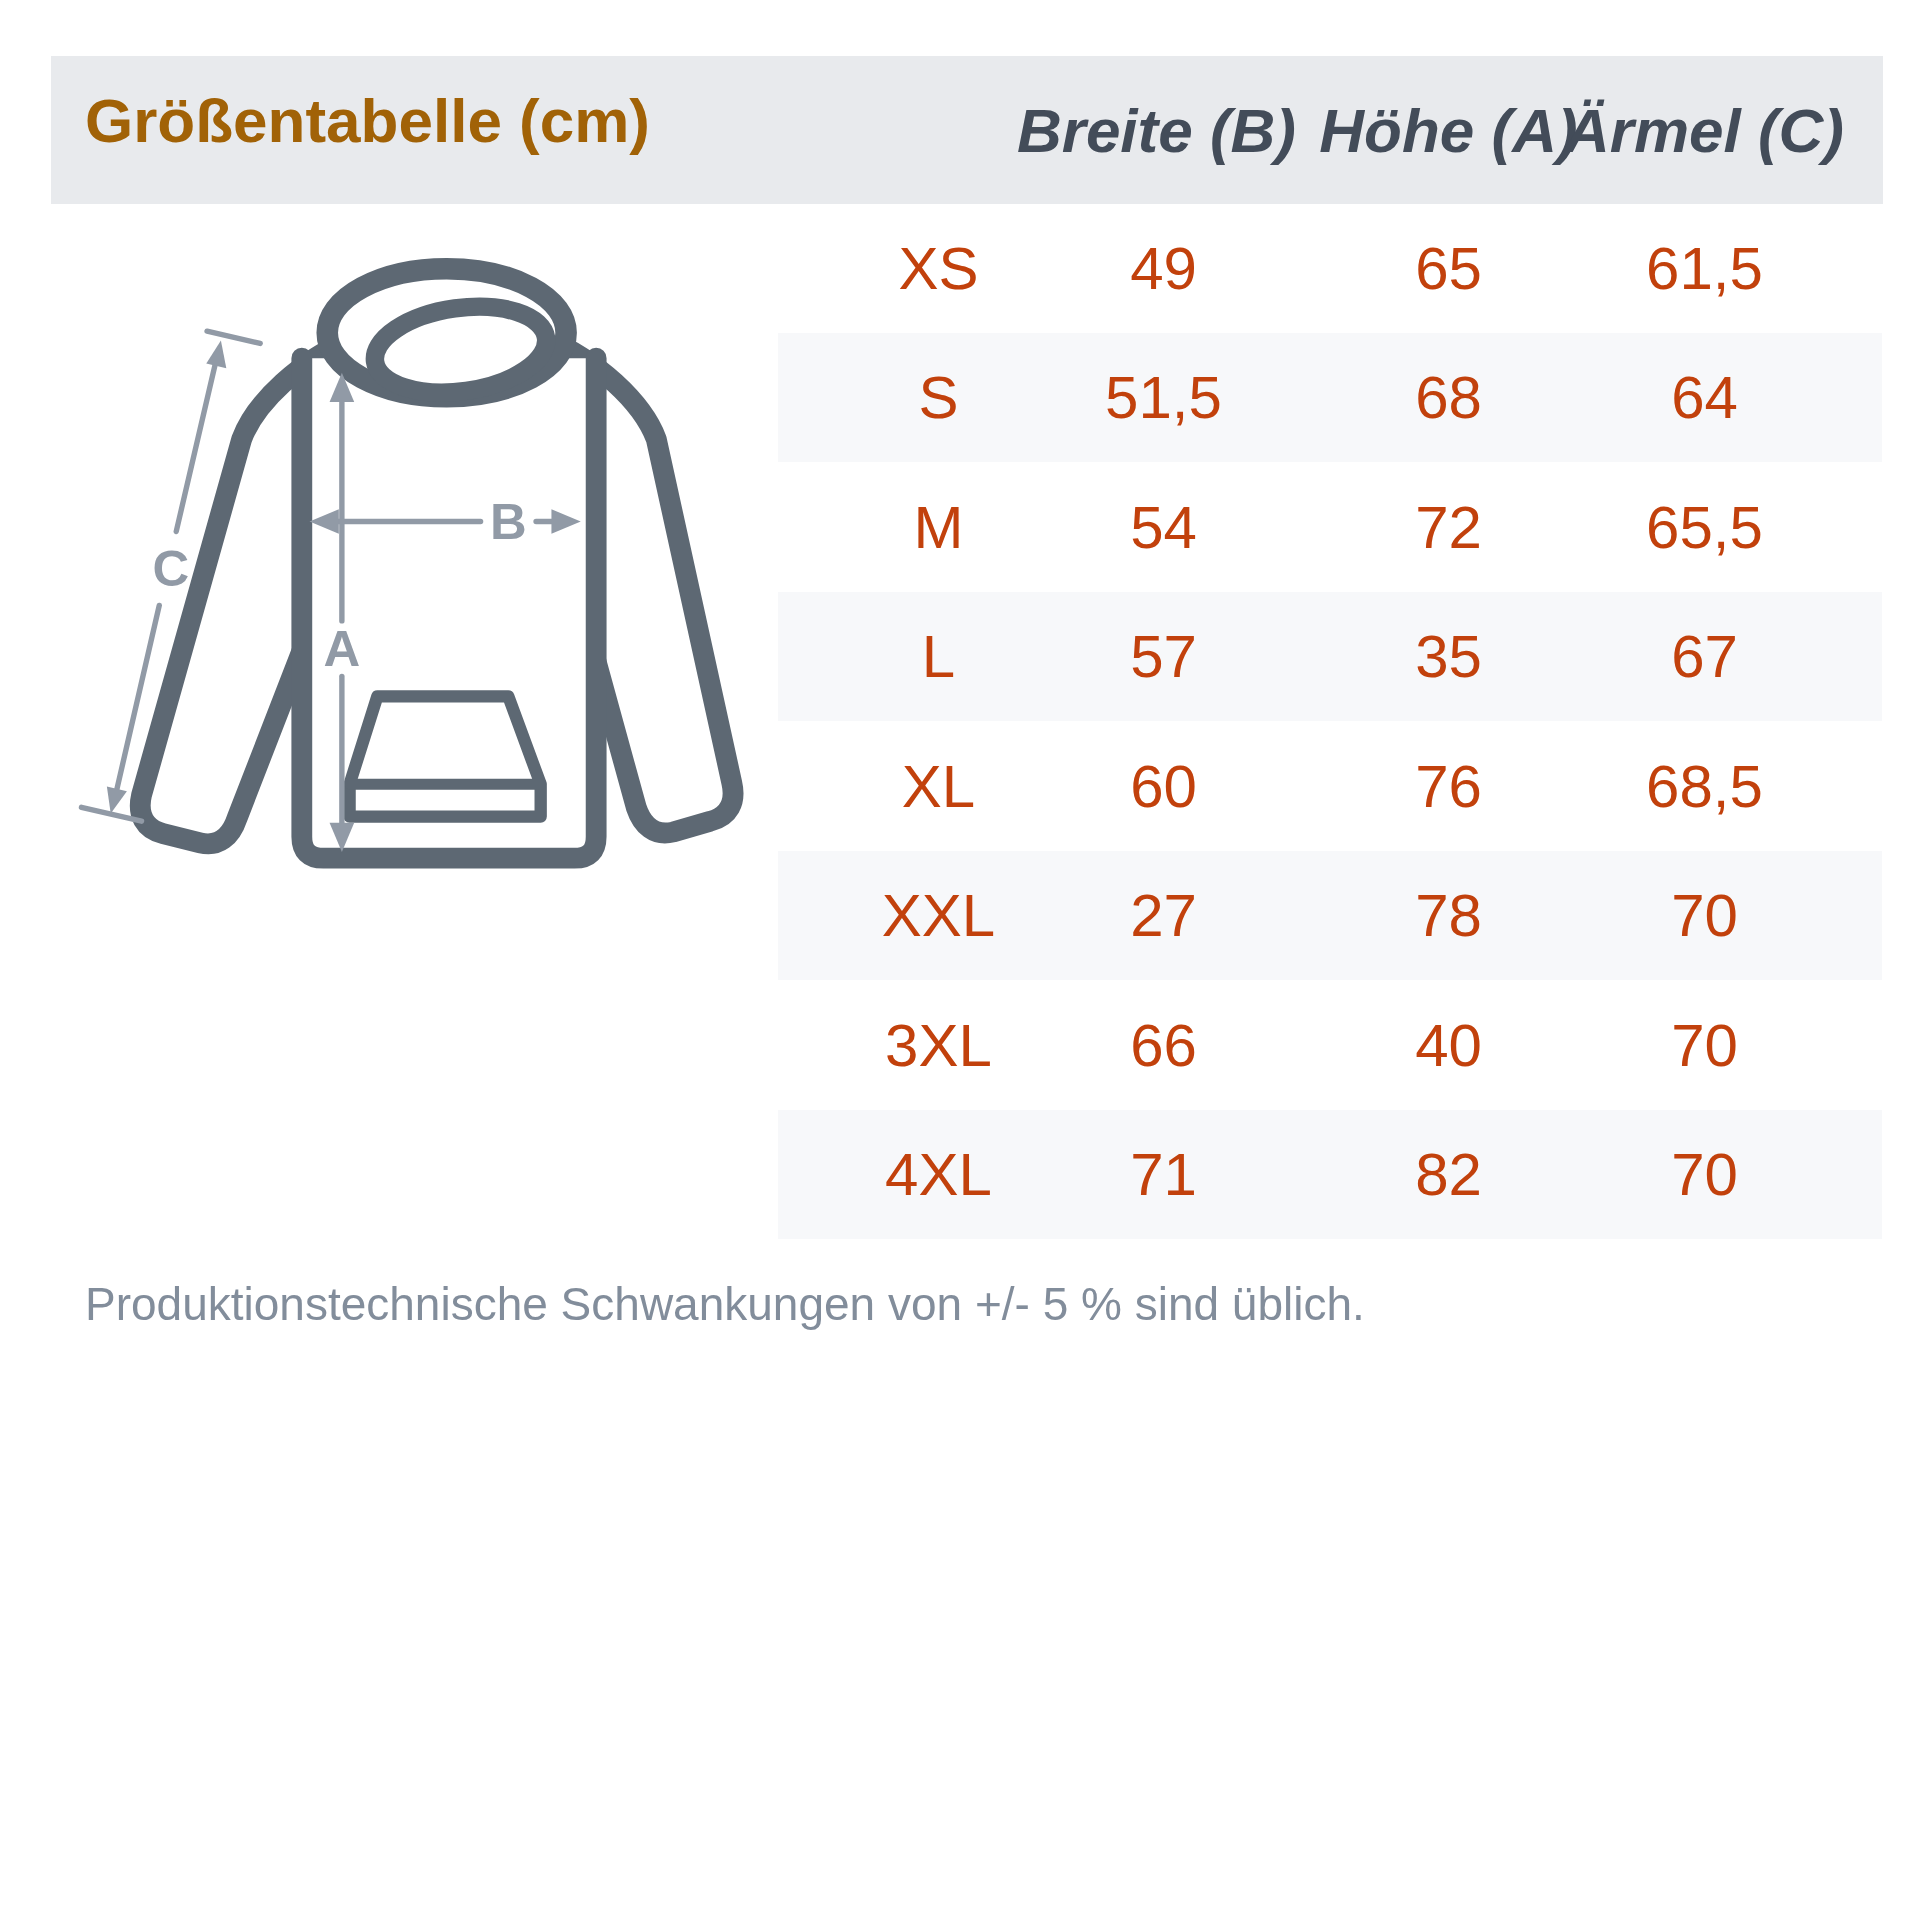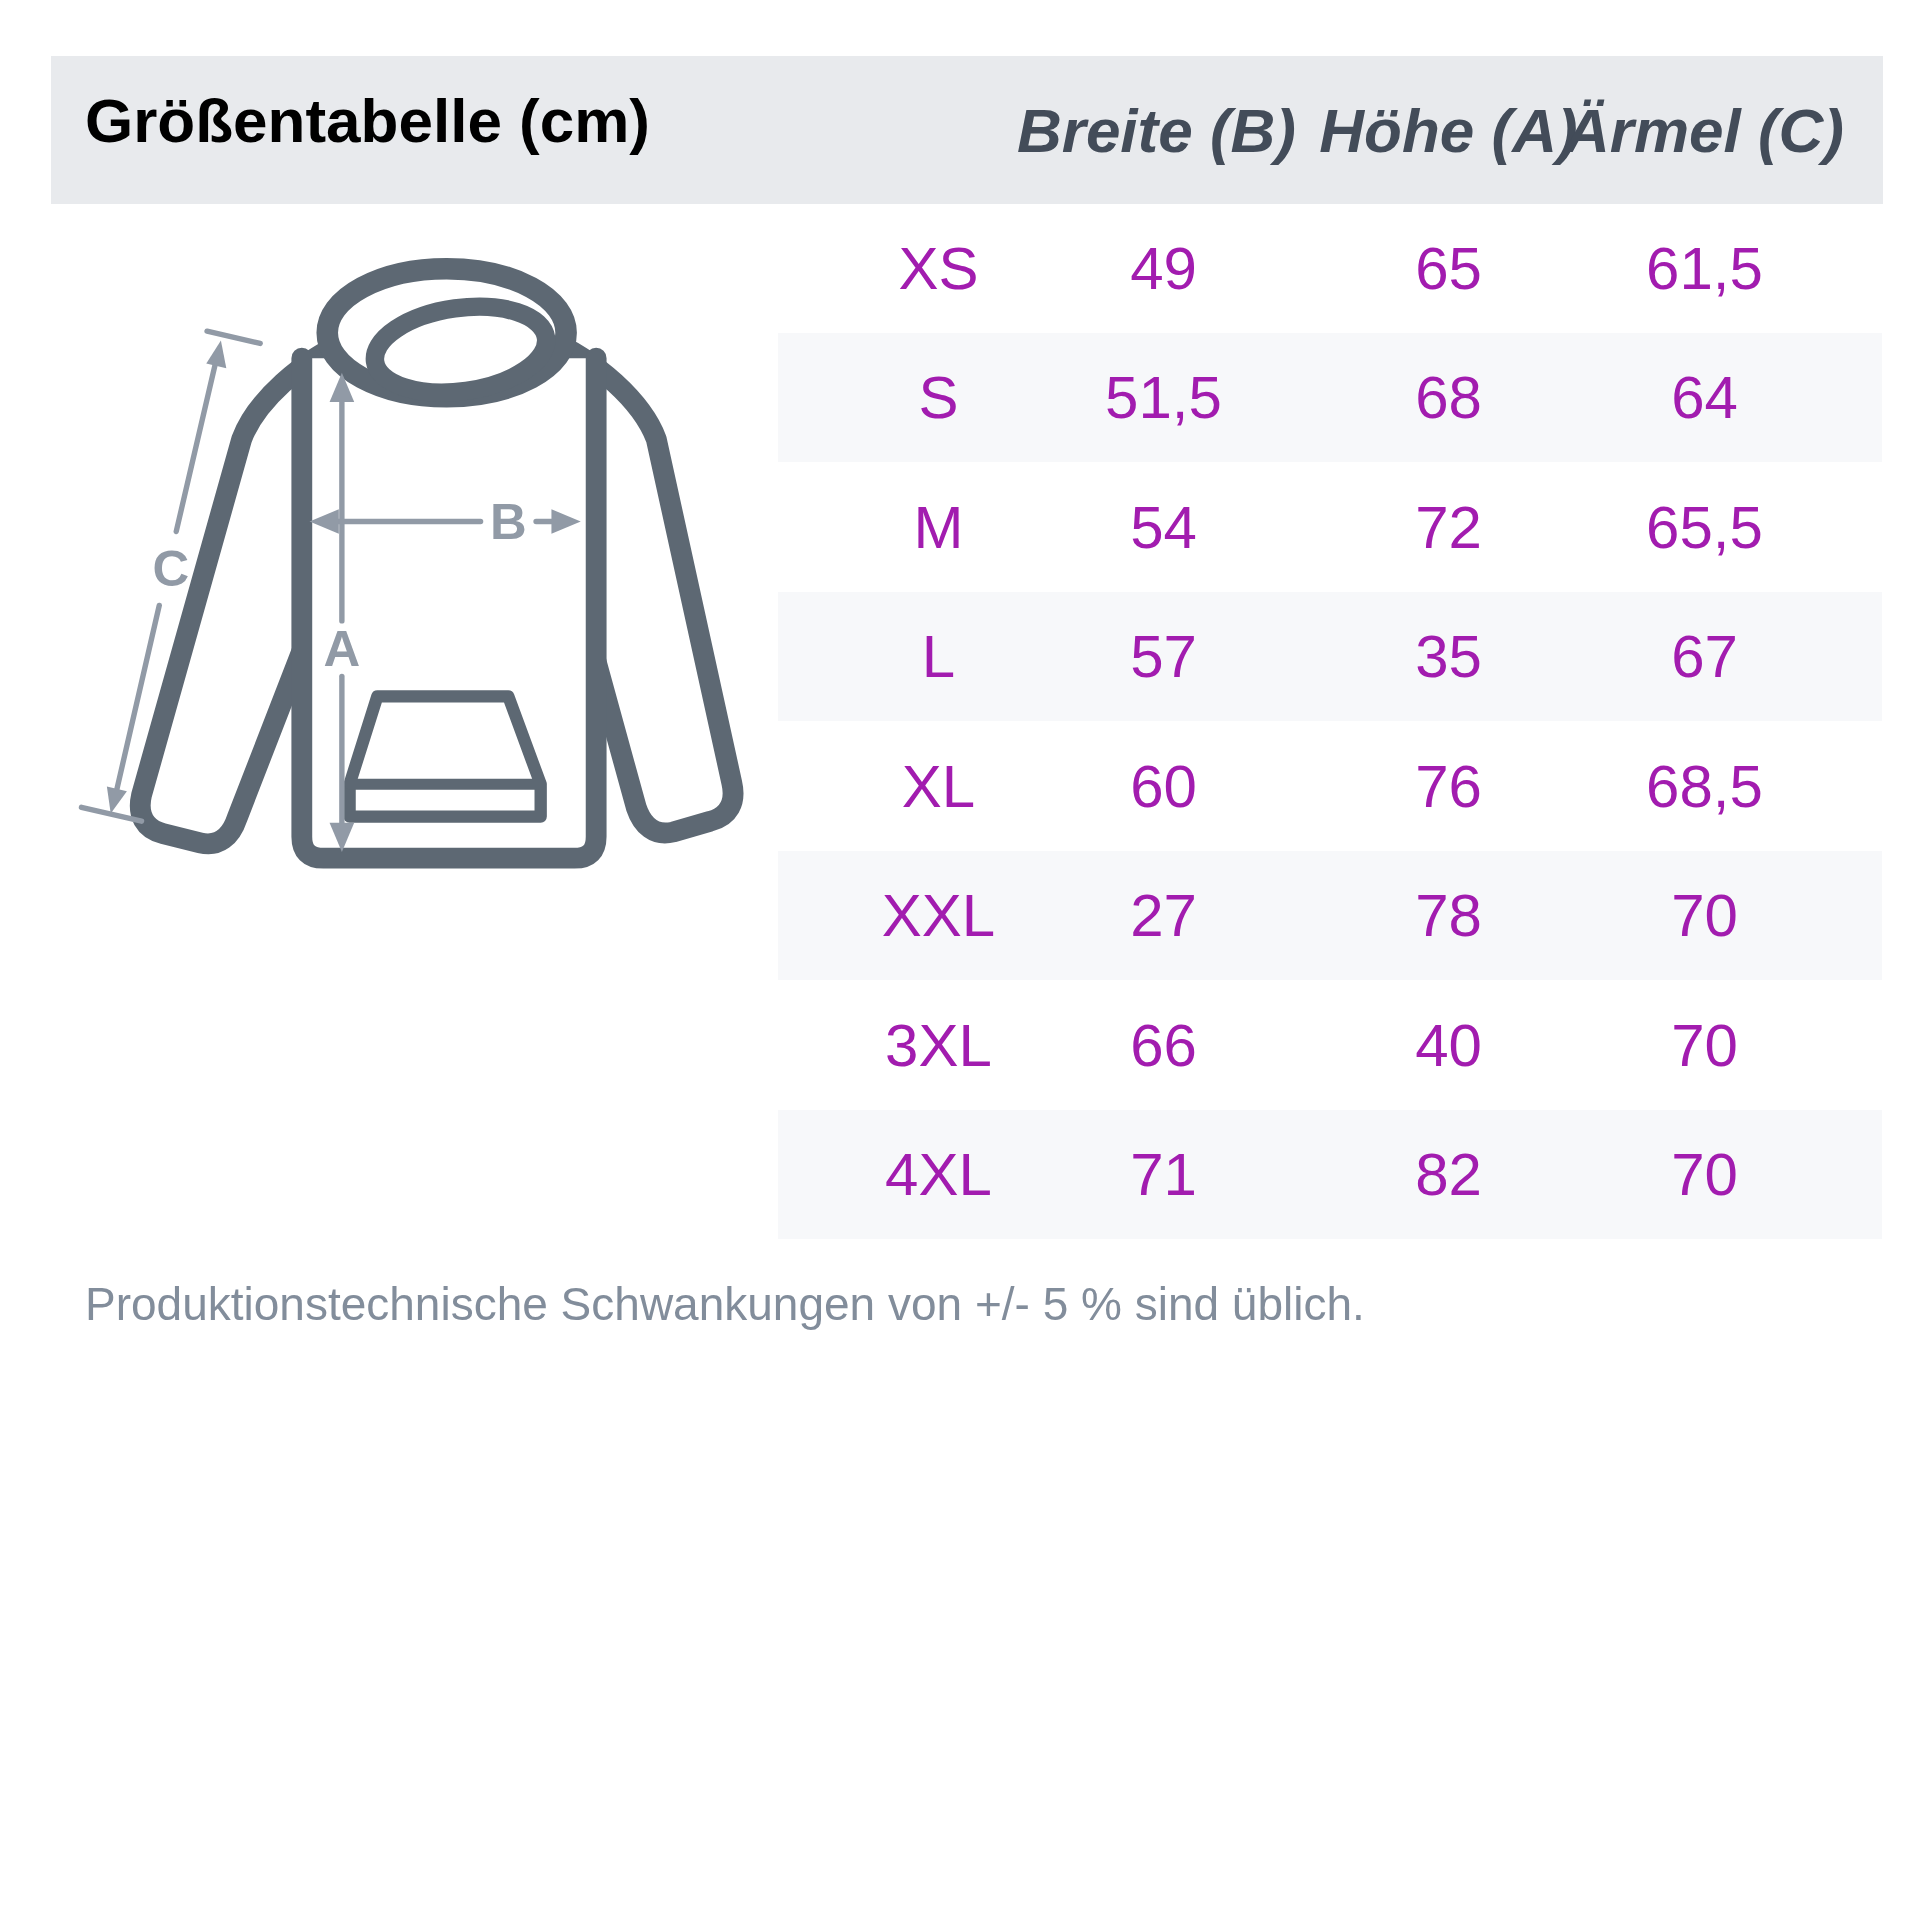--- a/index.html
+++ b/index.html
@@ -11,41 +11,41 @@
     overflow:hidden;
   }
   
   .header-bar{
     position:absolute;left:51px;top:56px;width:1832px;height:148px;
     background:#e8eaed;
   }
   .page-title{
     position:absolute;left:34px;top:0;height:128px;
     display:flex;align-items:center;
-    font-size:62px;font-weight:bold;color:#000000;white-space:nowrap;
+    font-size:62px;font-weight:bold;color:#a16207;white-space:nowrap;
   }
   .head-col{
     position:absolute;top:0;height:148px;width:293px;
     display:flex;align-items:center;justify-content:center;
     font-size:62px;font-weight:bold;color:#434c59;white-space:nowrap;font-style:italic;
   }
   
   .colpos-b{left:959px;}      
   .colpos-a{left:1251px;}      
   .colpos-c{left:1507px;}      
   
   .size-table{position:absolute;left:0;top:204px;width:1926px;}
   .t-row{
     position:absolute;left:778px;width:1104px;height:129px;
   }
   .t-row.alt{background:#f7f8fa;}
   .t-cell{
     position:absolute;top:0;height:129px;width:293px;
     display:flex;align-items:center;justify-content:center;
-    font-size:60px;font-weight:400;color:#a21caf;white-space:nowrap;
+    font-size:60px;font-weight:400;color:#c2410c;white-space:nowrap;
   }
   .c-size{left:14px;}    
   .c-b{left:239px;}      
   .c-a{left:524px;}      
   .c-c{left:780px;}     
   
   .hoodie-box{position:absolute;left:46px;top:177px;width:732px;height:709px;}
   
   .note{
     position:absolute;left:85px;top:1267px;width:1772px;

